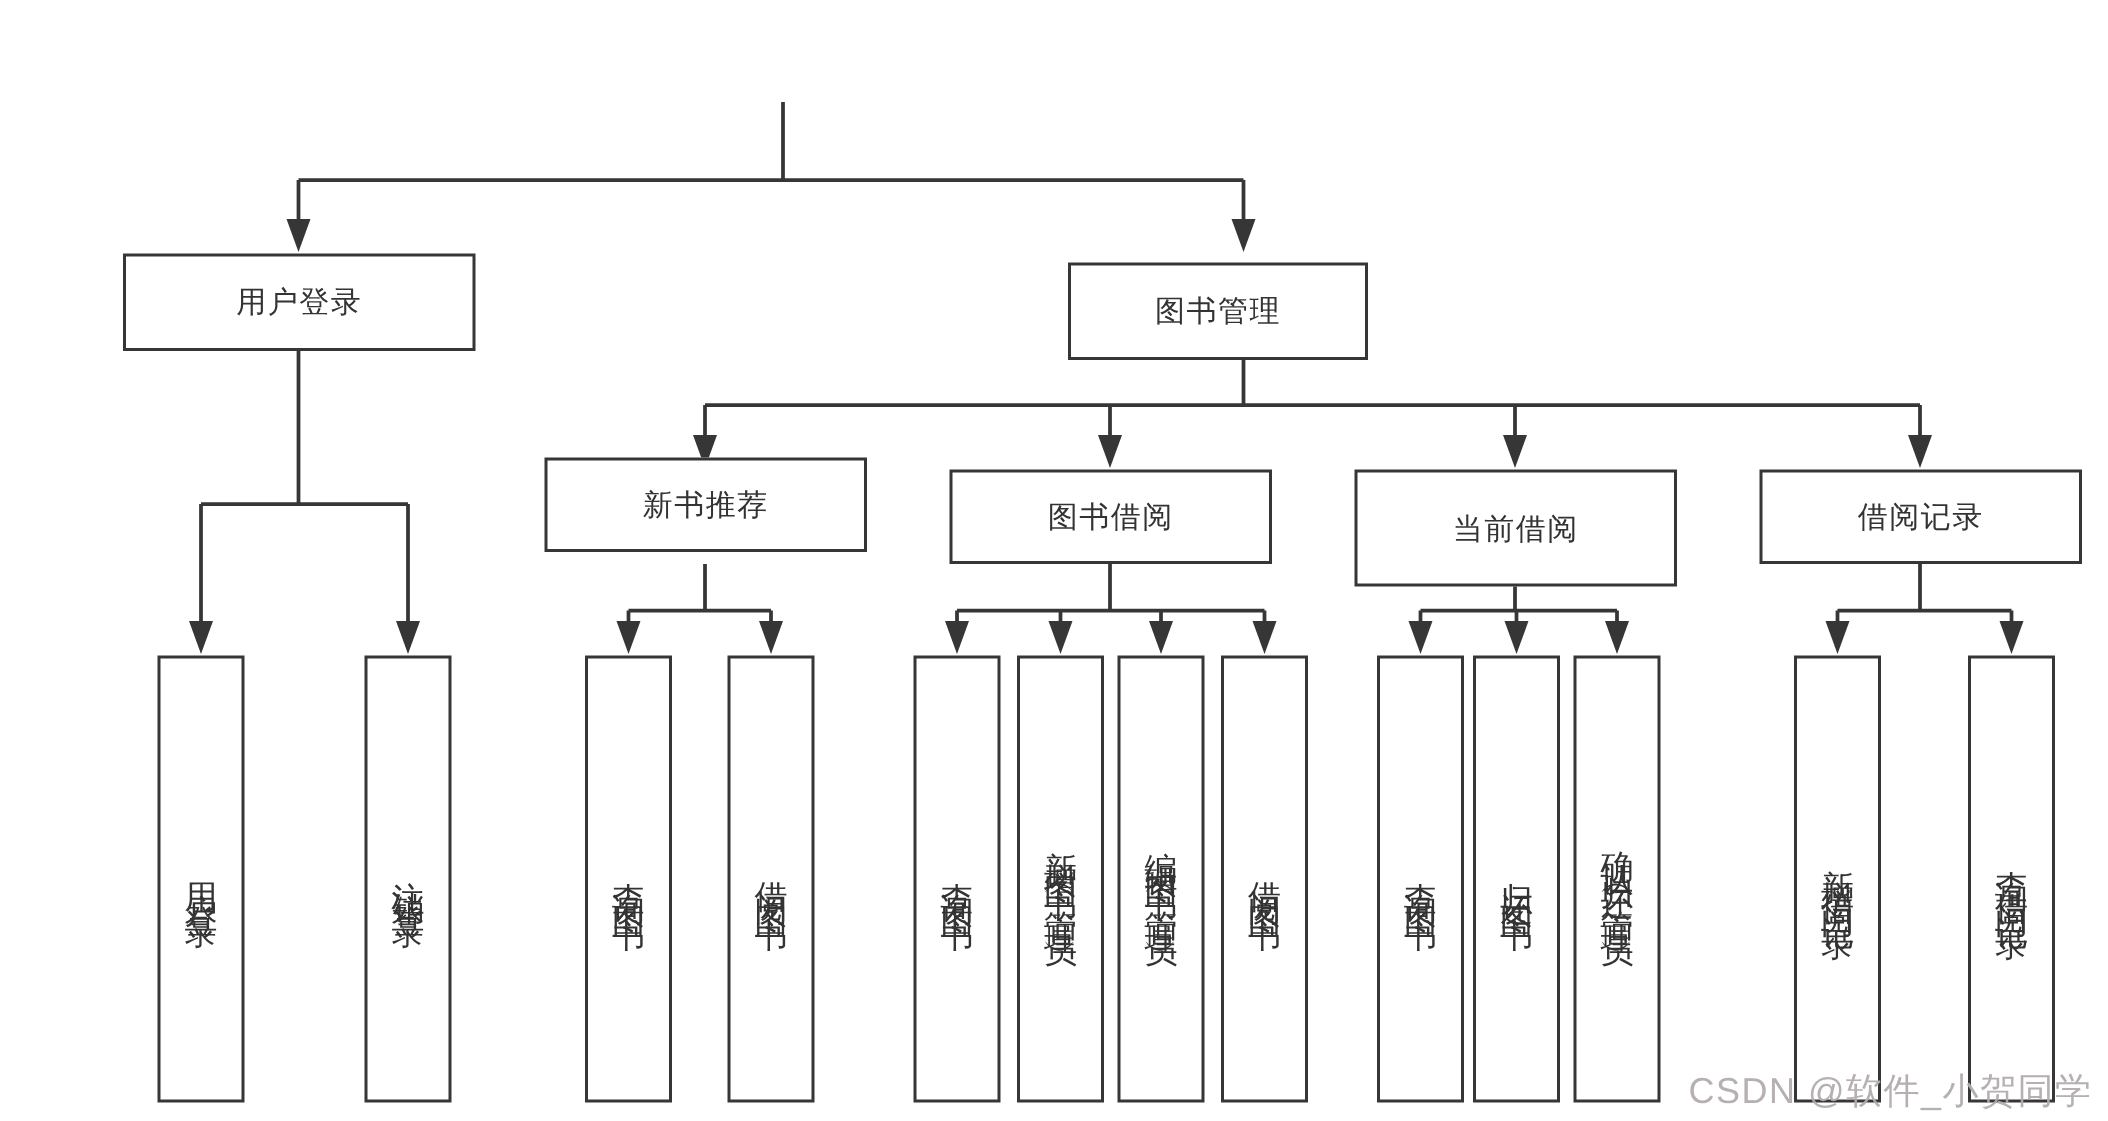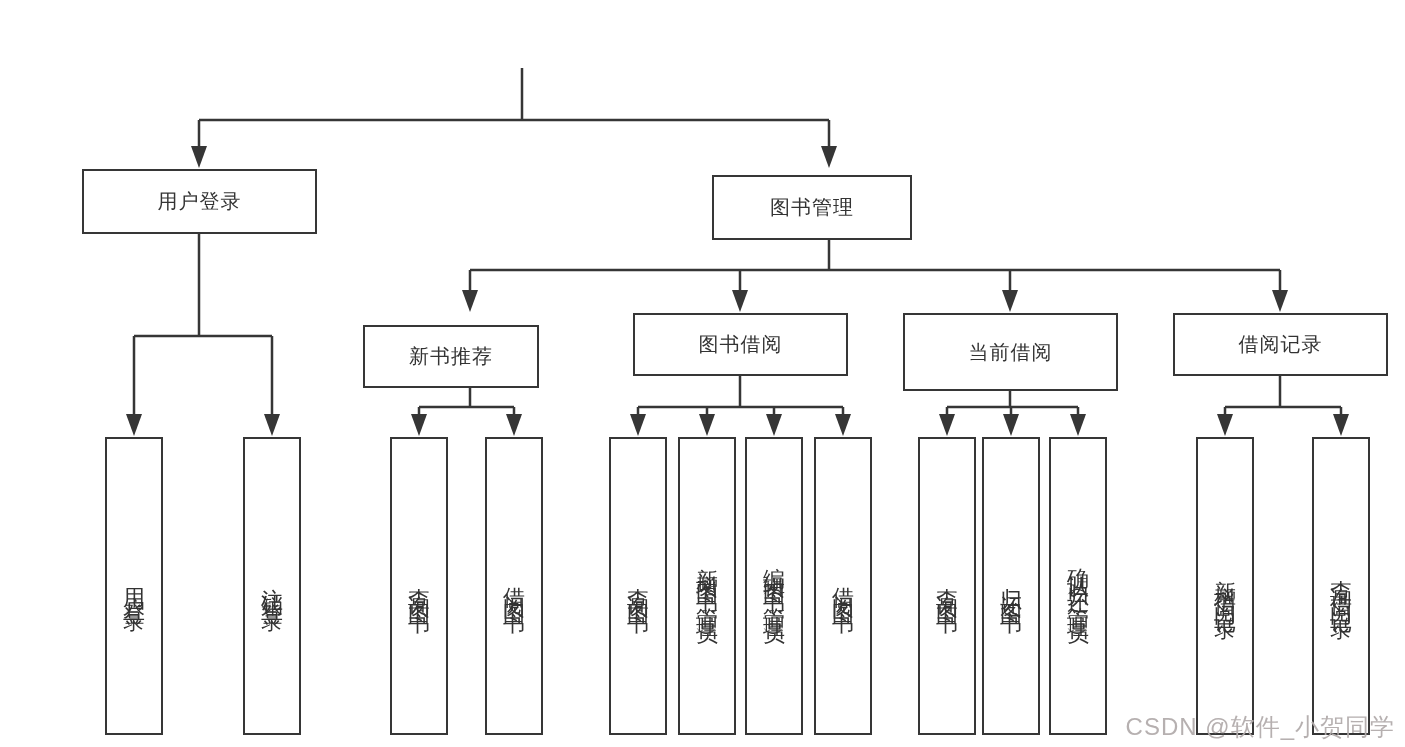--- a/index.html
+++ b/index.html
@@ -102,21 +102,21 @@
       <polygon points="1070,414 1086,414 1078,436"></polygon>
       <polygon points="1217,414 1233,414 1225,436"></polygon>
       <polygon points="1333,414 1349,414 1341,436"></polygon>
     </g>
   </svg>
 
 
   <div class="node" style="left:82px; top:169px; width:235px; height:65px;">用户登录</div>
   <div class="node" style="left:712px; top:155px; width:200px; height:65px;margin-top:20px;">图书管理</div>
 
-  <div class="node" style="left:363px; top:325px; width:176px; height:63px;font-family:Liberation Mono, monospace;">新书推荐</div>
+  <div class="node" style="left:363px; top:305px; width:215px; height:63px;font-family:Liberation Mono, monospace;">新书推荐</div>
   <div class="node" style="left:633px; top:313px; width:215px; height:63px;">图书借阅</div>
   <div class="node" style="left:903px; top:313px; width:215px; height:78px;">当前借阅</div>
   <div class="node" style="left:1173px; top:313px; width:215px; height:63px;">借阅记录</div>
 
   <div class="leaf" style="left:105px;">用户登录</div>
   <div class="leaf" style="left:243px;">注销登录</div>
 
   <div class="leaf" style="left:390px;">查询图书</div>
   <div class="leaf" style="left:485px;">借阅图书</div>
 

